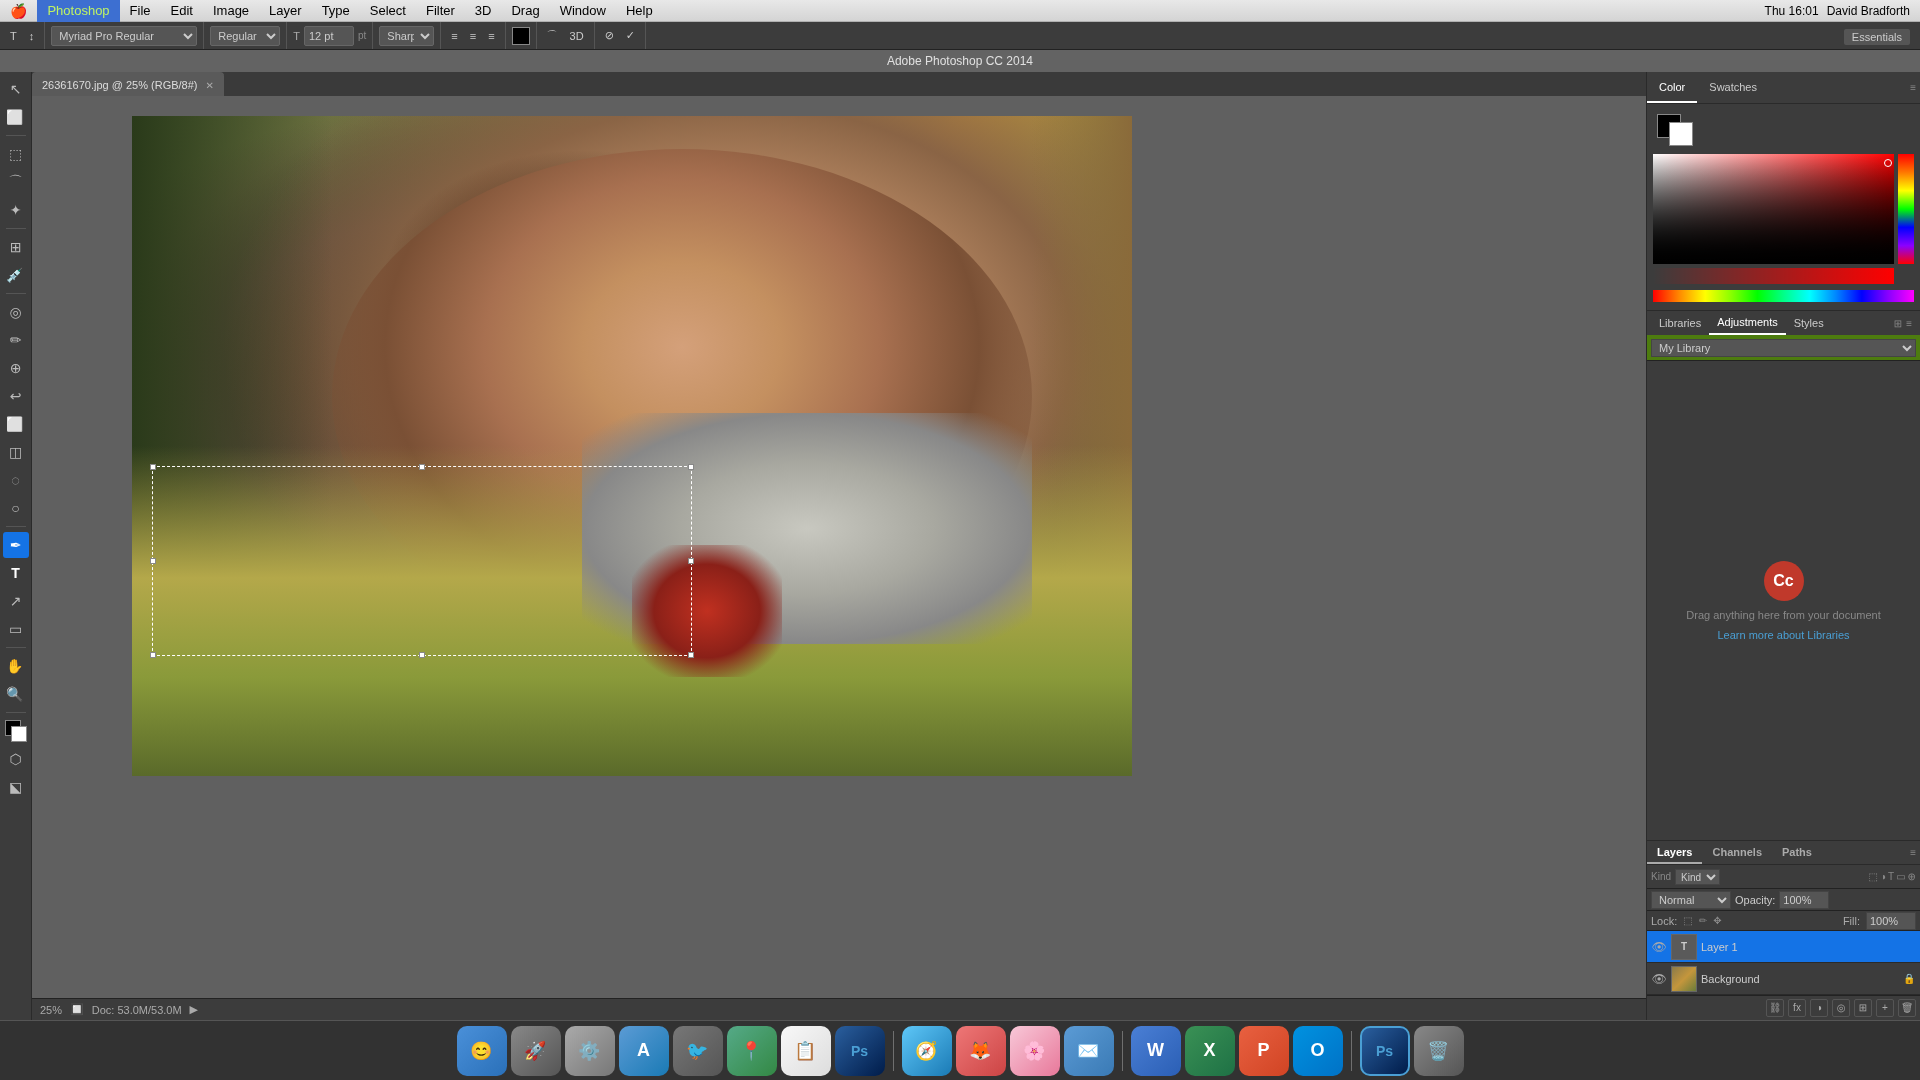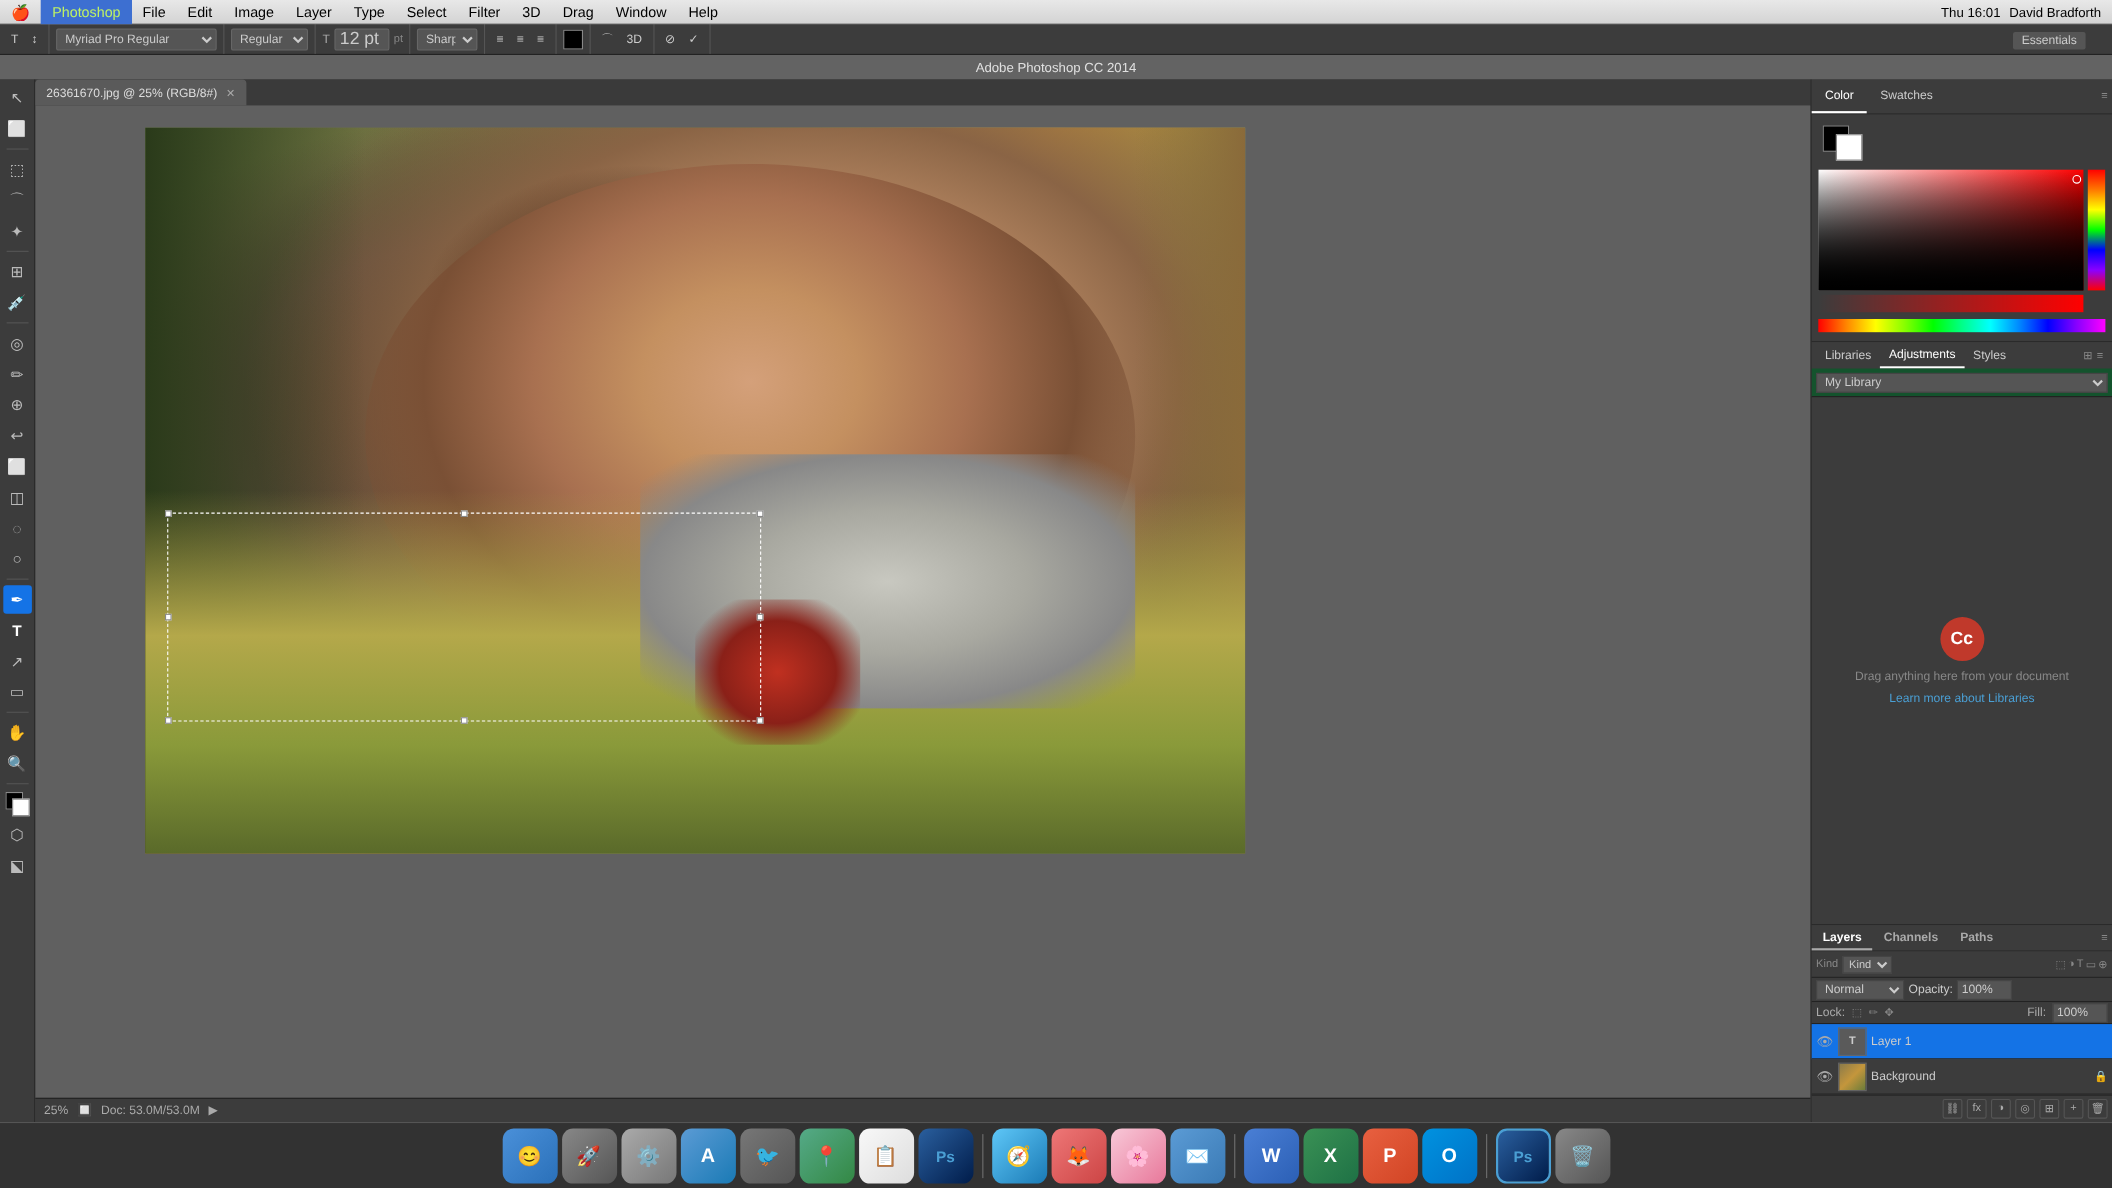--- a/index.html
+++ b/index.html
@@ -18,21 +18,21 @@
 
     
     #toolbar-top {
       width: 1920px; height: 28px; background: #3c3c3c;
       display: flex; align-items: center; position: absolute; top: 22px; left: 0; z-index: 99;
       border-bottom: 1px solid #222;
     }
     .toolbar-group { display: flex; align-items: center; gap: 4px; padding: 0 6px; border-right: 1px solid #555; height: 100%; }
     .toolbar-btn { background: none; border: none; color: #ccc; cursor: pointer; font-size: 11px; padding: 2px 4px; border-radius: 2px; }
     .toolbar-select { background: #555; border: 1px solid #666; color: #ccc; font-size: 11px; padding: 1px 3px; border-radius: 2px; cursor: pointer; height: 20px; }
-    .toolbar-input { background: #555; border: 1px solid #666; color: #ccc; font-size: 16px; padding: 1px 4px; border-radius: 2px; width: 40px; height: 20px; }
+    .toolbar-input { background: #555; border: 1px solid #666; color: #ccc; font-size: 11px; padding: 1px 4px; border-radius: 2px; width: 40px; height: 20px; }
 
     
     #titlebar {
       width: 1920px; height: 22px; background: #636363;
       display: flex; align-items: center; justify-content: center;
       position: absolute; top: 50px; left: 0; z-index: 98;
       font-size: 12px; color: #e0e0e0;
     }
 
     
@@ -190,21 +190,21 @@
     }
     #libraries-tab-bar {
       display: flex; height: 24px; background: #3c3c3c; padding: 0 4px;
     }
     .lib-tab {
       padding: 0 8px; font-size: 11px; color: #ccc; cursor: pointer;
       display: flex; align-items: center;
     }
     .lib-tab.active { color: #fff; border-bottom: 2px solid #fff; }
     #library-toolbar {
-      display: flex; align-items: center; height: 26px; background: #14532d;
+      display: flex; align-items: center; height: 26px; background: #4d7c0f;
       border-bottom: 1px solid #222; padding: 0 4px; gap: 4px;
     }
     .lib-select { background: #555; border: 1px solid #444; color: #ccc; font-size: 11px; padding: 1px 3px; height: 18px; flex: 1; }
     #library-body {
       flex: 1; display: flex; flex-direction: column; align-items: center;
       justify-content: center; gap: 8px; color: #888; font-size: 11px; text-align: center;
       padding: 20px;
     }
     .cc-logo {
       width: 40px; height: 40px; background: #c0392b; border-radius: 50%;
@@ -373,21 +373,21 @@
     <div style="width:18px;height:18px;background:#000;border:1px solid #888;cursor:pointer;"></div>
   </div>
   <div class="toolbar-group">
     <button class="toolbar-btn">⌒</button>
     <button class="toolbar-btn">3D</button>
   </div>
   <div class="toolbar-group">
     <button class="toolbar-btn">⊘</button>
     <button class="toolbar-btn">✓</button>
   </div>
-  <div style="margin-left:auto;padding-right:24px;">
+  <div style="margin-left:auto;padding-right:10px;">
     <button class="toolbar-btn" style="background:#555;padding:2px 8px;">Essentials</button>
   </div>
 </div>
 
 <div id="titlebar">
   <span>Adobe Photoshop CC 2014</span>
 </div>
 
 <div id="filetab">
   <span>26361670.jpg @ 25% (RGB/8#)</span>

